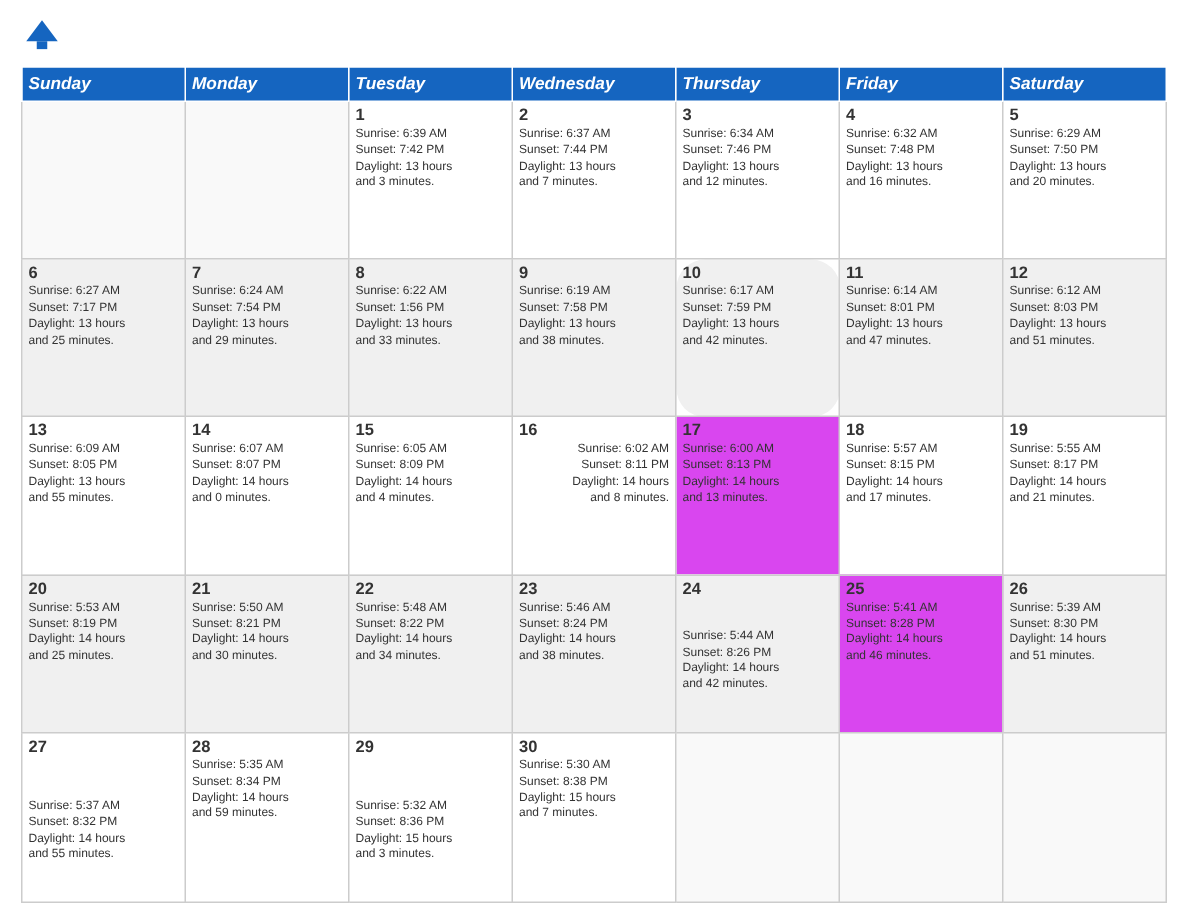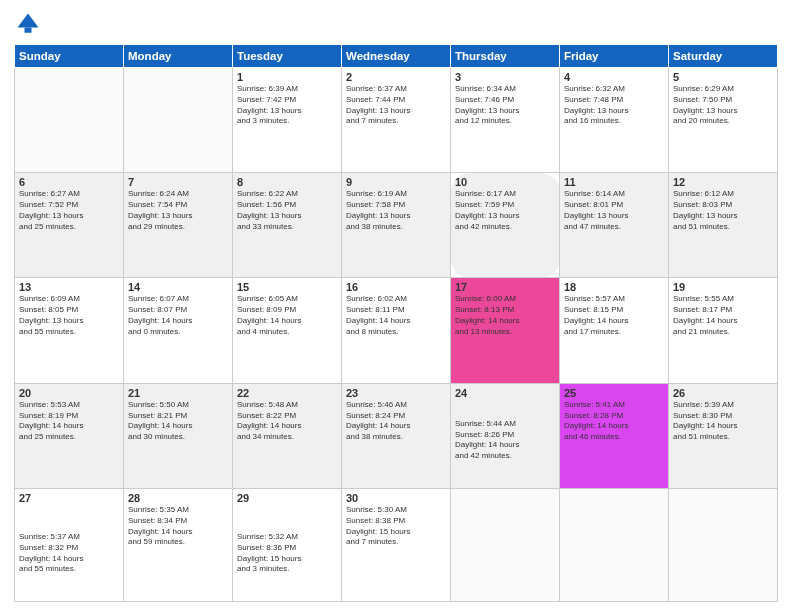--- a/index.html
+++ b/index.html
@@ -93,21 +93,21 @@
     .day-info {
       font-size: 8px;
       line-height: 1.35;
       color: #333;
     }
     .empty {
       background: #f9f9f9;
     }
     tr:nth-child(odd) td { background: #fff; }
     tr:nth-child(even) td { background: #f5f5f5; }
-    th { background: #1565c0 !important; }
+    th { background: #1565c0 !important; font-style: italic; }
   </style>
 </head>
 <body>
 
 <div class="page">
   <div class="header">
     <div class="logo">
       <svg class="logo-icon" viewBox="0 0 32 32">
         <polygon points="16,4 28,20 4,20" fill="#1565c0"></polygon>
         <rect x="12" y="20" width="8" height="6" fill="#1565c0"></rect>
@@ -172,21 +172,21 @@
             <div class="day-info" style="white-space: pre-line;">Sunrise: 6:29 AM
 Sunset: 7:50 PM
 Daylight: 13 hours
 and 20 minutes.</div>
           </td>
         </tr>
         <tr>
           <td style="background: rgb(240, 240, 240);">
             <span class="day-num">6</span>
             <div class="day-info" style="white-space: pre-line;">Sunrise: 6:27 AM
-Sunset: 7:52 PM
+Sunset: 7:17 PM
 Daylight: 13 hours
 and 25 minutes.</div>
           </td>
           <td style="background: rgb(240, 240, 240);">
             <span class="day-num">7</span>
             <div class="day-info" style="white-space: pre-line;">Sunrise: 6:24 AM
 Sunset: 7:54 PM
 Daylight: 13 hours
 and 29 minutes.</div>
           </td>
@@ -243,26 +243,26 @@
           </td>
           <td style="background: rgb(255, 255, 255);">
             <span class="day-num">15</span>
             <div class="day-info" style="white-space: pre-line;">Sunrise: 6:05 AM
 Sunset: 8:09 PM
 Daylight: 14 hours
 and 4 minutes.</div>
           </td>
           <td style="background: rgb(255, 255, 255);">
             <span class="day-num">16</span>
-            <div class="day-info" style="white-space: pre-line;">Sunrise: 6:02 AM
+            <div class="day-info" style="white-space: pre-line; text-align: right;">Sunrise: 6:02 AM
 Sunset: 8:11 PM
 Daylight: 14 hours
 and 8 minutes.</div>
           </td>
-          <td style="background: #ec4899;">
+          <td style="background: #d946ef;">
             <span class="day-num">17</span>
             <div class="day-info" style="white-space: pre-line;">Sunrise: 6:00 AM
 Sunset: 8:13 PM
 Daylight: 14 hours
 and 13 minutes.</div>
           </td>
           <td style="background: rgb(255, 255, 255);">
             <span class="day-num">18</span>
             <div class="day-info" style="white-space: pre-line;">Sunrise: 5:57 AM
 Sunset: 8:15 PM

